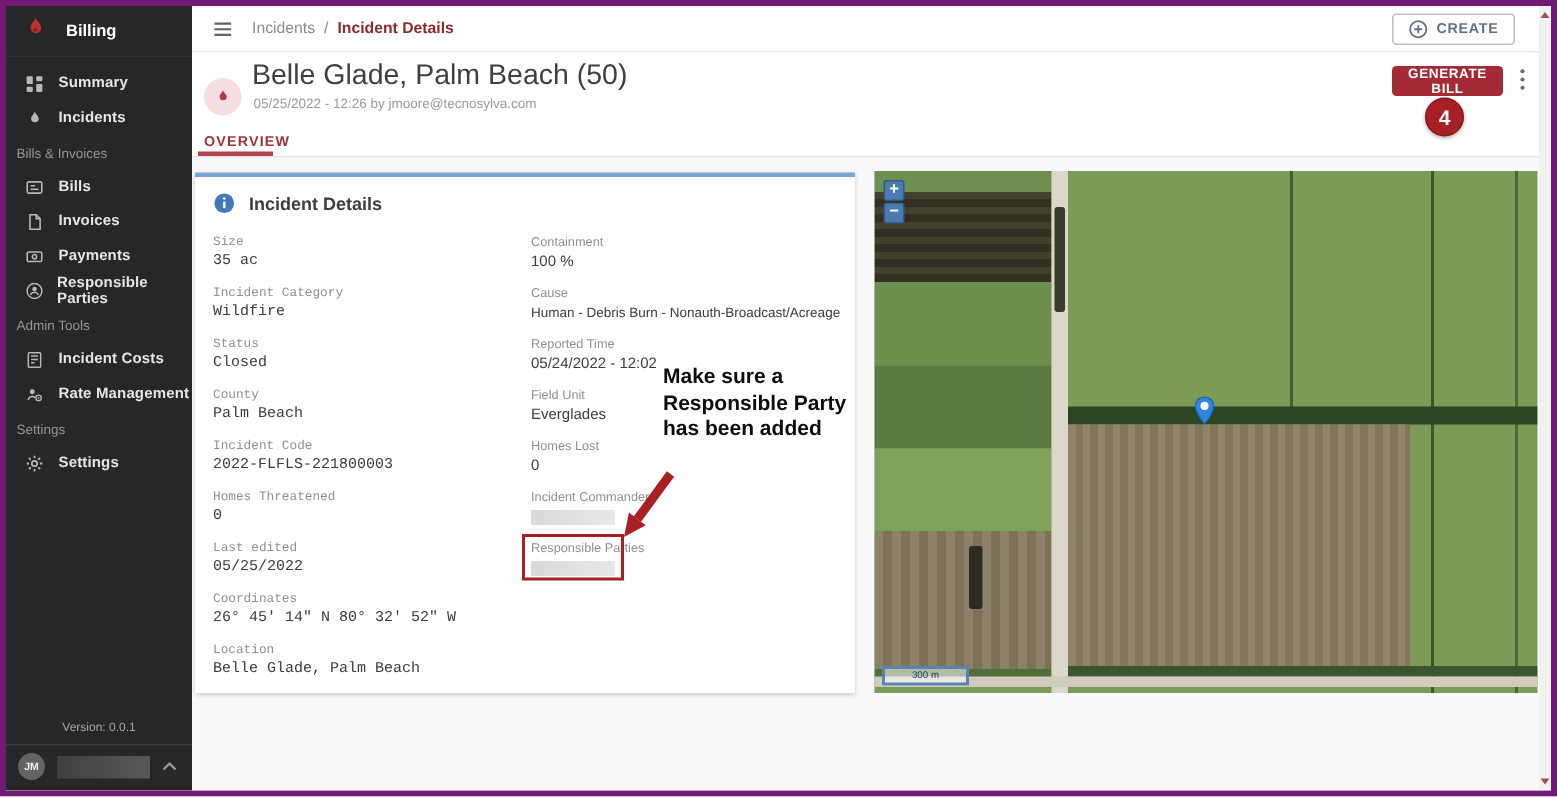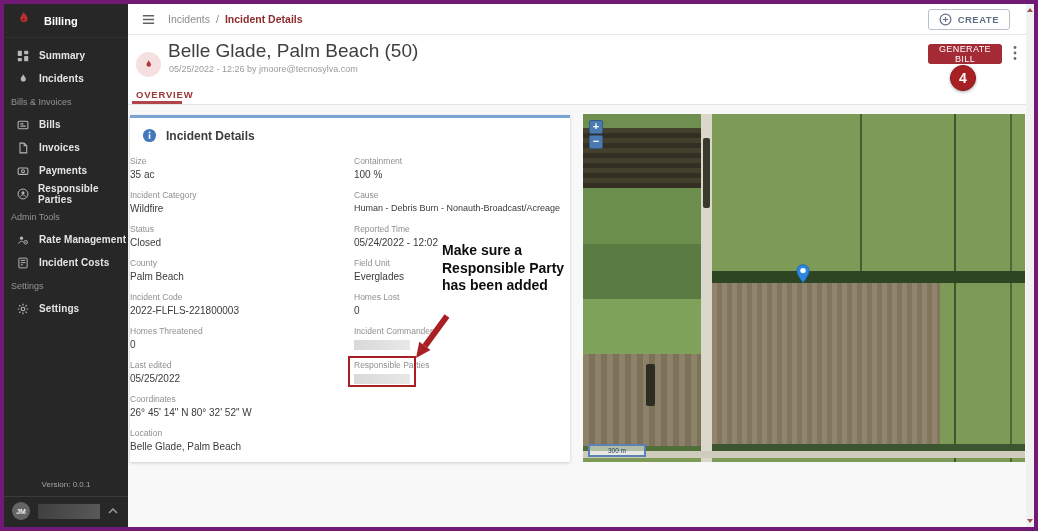--- a/index.html
+++ b/index.html
@@ -27,36 +27,36 @@
   .topbar { position:relative; height:31px; background:#fff; border-bottom:1px solid #e6e6e6; display:flex; align-items:center; }
   .burger { margin-left:14px; color:#616161; display:flex; cursor:pointer; }
   .crumb { margin-left:13px; font-size:10.5px; color:#8b8b8b; display:flex; gap:6px; }
   .crumb .cur { color:#8e2b2b; font-weight:bold; }
   .create-btn { position:absolute; right:16px; top:5px; height:21px; display:flex; align-items:center; gap:6px; padding:0 10px; border:1px solid #b6bfca; border-radius:3px; background:#fff; color:#5e7085; font-size:9.5px; font-weight:bold; letter-spacing:.5px; cursor:pointer;margin-left:40px; }
 
   .pg-header { position:relative; height:53px; background:#fff; }
   .inc-avatar { position:absolute; left:8px; top:17px; width:25px; height:25px; border-radius:50%; background:#f6dfe0; display:flex; align-items:center; justify-content:center; color:#b43a3a; }
   .pg-title { position:absolute; left:40px; top:5px; font-size:19px; color:#3f3f3f; }
   .pg-sub { position:absolute; left:41px; top:29px; font-size:9px; color:#9a9a9a; }
-  .gen-btn { position:absolute; left:800px; top:9px; width:74px; height:20px; background:#a42b35; color:#fff; border:none; border-radius:3px; font-size:9px; font-weight:normal; letter-spacing:.4px; cursor:pointer; font-family:"Liberation Sans",sans-serif; }
+  .gen-btn { position:absolute; left:800px; top:9px; width:74px; height:20px; background:#a42b35; color:#fff; border:none; border-radius:3px; font-size:9px; font-weight:bold; letter-spacing:.4px; cursor:pointer; font-family:"Liberation Sans",sans-serif; }
   .kebab { position:absolute; left:880px; top:4px; width:14px; height:28px; display:flex; align-items:center; justify-content:center; color:#6b6b6b; cursor:pointer; }
   .step-badge { position:absolute; left:822px; top:61px; width:26px; height:26px; border-radius:50%; background:#a81f24; border:1px solid #8a171b; color:#fff; font-size:14px; font-weight:bold; display:flex; align-items:center; justify-content:center; box-shadow:0 1px 3px rgba(0,0,0,.35); z-index:20; }
 
   .tabs { position:relative; height:17px; background:#fff; border-bottom:1px solid #e4e4e4; }
   .tab { position:absolute; left:8px; top:1px; font-size:9.5px; font-weight:bold; letter-spacing:.8px; color:#9c3434; cursor:pointer; }
   .tab-underline { position:absolute; left:4px; bottom:0; width:50px; height:3px; background:#b2444b; }
 
   .content { position:relative; height:421px; }
 
   
   .card { position:absolute; left:2px; top:10px; width:440px; height:347px; background:#fff; border-top:3px solid #7aa3d4; box-shadow:0 1px 3px rgba(0,0,0,.18); }
   .card-head { display:flex; align-items:center; padding:10px 0 0 12px; }
   .card-title { margin-left:9px; font-size:12px; font-weight:bold; color:#3d3d3d; }
   .col { position:absolute; top:38px; }
-  .col-l { left:0; width:200px; }
+  .col-l { left:12px; width:200px;font-family:Liberation Mono, monospace; }
   .col-r { left:224px; width:212px; }
   .field { height:34px; position:relative; }
   .fl { font-size:8.5px; color:#8f8f8f; }
   .fv { font-size:10px; color:#3b3b3b; margin-top:3px; white-space:nowrap; }
   .redact { width:56px; height:10px; margin-top:4px; background:linear-gradient(90deg,#d9d9d9,#e8e8e8); }
   .hl-rect { position:absolute; left:-6px; top:-4px; width:68px; height:31px; border:2px solid #a81f24; }
   .note { position:absolute; left:312px; top:124px; width:142px; font-size:14px; line-height:17.5px; font-weight:bold; color:#0d0d0d; }
   .arrow-svg { position:absolute; left:278px; top:192px; }
 
   
@@ -159,37 +159,37 @@
               <circle cx="8" cy="8" r="6.6" fill="none" stroke="currentColor" stroke-width="1.3"></circle>
               <circle cx="8" cy="6.3" r="2" fill="currentColor"></circle>
               <path d="M4.4 11.5c.8-1.5 2.1-2.3 3.6-2.3s2.8.8 3.6 2.3" fill="none" stroke="currentColor" stroke-width="1.3"></path>
             </svg>
           </span>
         <span class="lbl">Responsible Parties</span>
       </div>
       <div class="nav-sect">Admin Tools</div>
       <div class="nav-item">
         <span class="ic">
+            <svg width="12" height="12" viewBox="0 0 16 16" fill="none" stroke="currentColor" stroke-width="1.3">
+              <rect x="2.5" y="1.5" width="11" height="13" rx="1"></rect>
+              <path d="M5 4.5h6M5 7.5h6M5 10.5h3"></path>
+            </svg>
+          </span>
+        <span class="lbl">Incident Costs</span>
+      </div>
+      <div class="nav-item">
+        <span class="ic">
             <svg width="12" height="12" viewBox="0 0 16 16">
               <circle cx="6" cy="5.5" r="2.2" fill="currentColor"></circle>
               <path d="M2.3 12.8c.6-2 2-3.1 3.7-3.1 1 0 1.9.4 2.6 1.1" fill="none" stroke="currentColor" stroke-width="1.3"></path>
               <circle cx="11.6" cy="11" r="2.4" fill="none" stroke="currentColor" stroke-width="1.2"></circle>
               <circle cx="11.6" cy="11" r=".8" fill="currentColor"></circle>
             </svg>
           </span>
         <span class="lbl">Rate Management</span>
-      </div>
-      <div class="nav-item">
-        <span class="ic">
-            <svg width="12" height="12" viewBox="0 0 16 16" fill="none" stroke="currentColor" stroke-width="1.3">
-              <rect x="2.5" y="1.5" width="11" height="13" rx="1"></rect>
-              <path d="M5 4.5h6M5 7.5h6M5 10.5h3"></path>
-            </svg>
-          </span>
-        <span class="lbl">Incident Costs</span>
       </div>
       <div class="nav-sect">Settings</div>
       <div class="nav-item">
         <span class="ic">
             <svg width="12" height="12" viewBox="0 0 16 16" stroke="currentColor" fill="none">
               <circle cx="8" cy="8" r="2.4" stroke-width="1.5"></circle>
               <path d="M8 1v2.2M8 12.8V15M1 8h2.2M12.8 8H15M3 3l1.6 1.6M11.4 11.4 13 13M13 3l-1.6 1.6M4.6 11.4 3 13" stroke-width="1.6"></path>
             </svg>
           </span>
         <span class="lbl">Settings</span>

